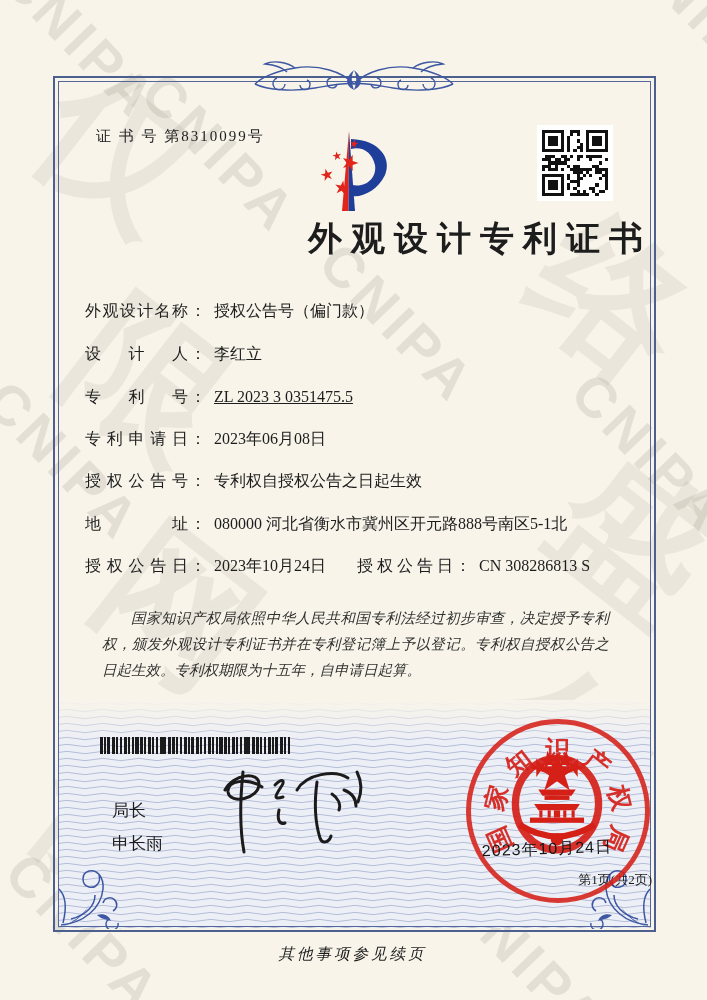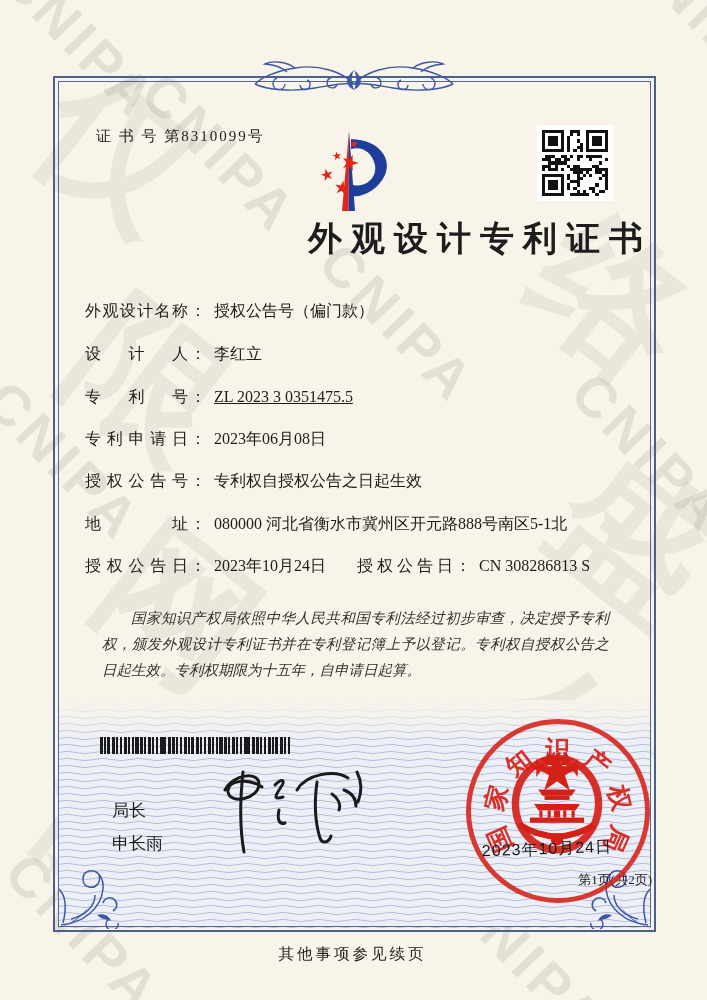--- a/index.html
+++ b/index.html
@@ -71,21 +71,21 @@
 
   
   .top-orn{left:247px;top:54px;z-index:3;}
   .corner{z-index:3;}
   .corner.bl{left:57px;top:849px;}
   .corner.br{left:572px;top:849px;transform:scaleX(-1);}
 
   
   .page-ind{left:53px;top:871px;width:599px;text-align:right;font-size:13px;z-index:4;}
   .cont-note{left:53px;top:944px;width:599px;text-align:center;font-size:15.5px;z-index:4;
-             letter-spacing:3px;}
+             font-style:italic;letter-spacing:3px;}
 </style>
 </head>
 <body>
 
 <div class="wm wm-cn" style="left:-18px;top:6px;">CNIPA</div>
 <div class="wm wm-cn" style="left:606px;top:-20px;">CNIPA</div>
 <div class="wm wm-cn" style="left:122px;top:120px;">CNIPA</div>
 <div class="wm wm-cn" style="left:300px;top:290px;">CNIPA</div>
 <div class="wm wm-cn" style="left:-34px;top:428px;">CNIPA</div>
 <div class="wm wm-cn" style="left:552px;top:420px;">CNIPA</div>

